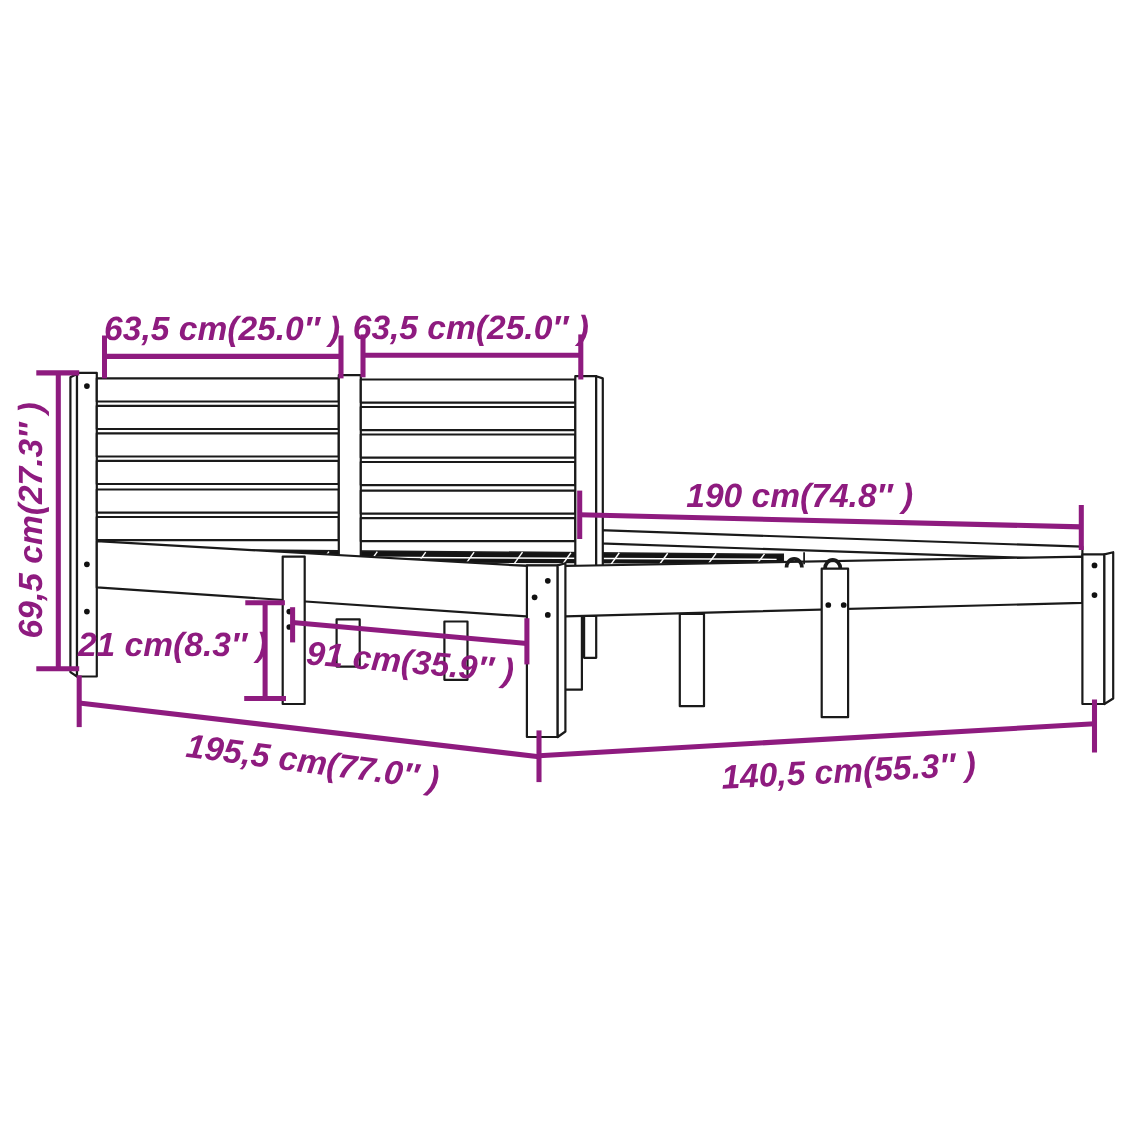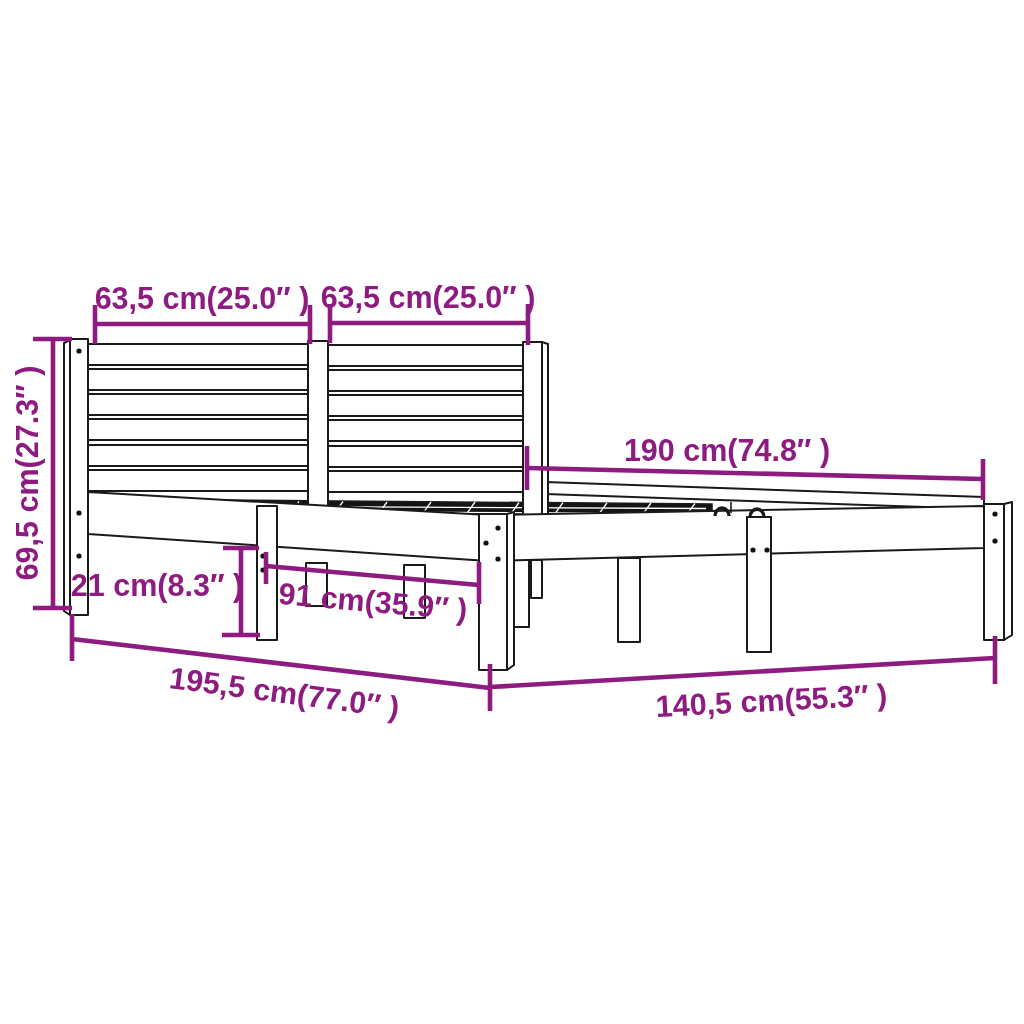--- a/index.html
+++ b/index.html
@@ -1,16 +1,16 @@
 <!DOCTYPE html>
 <html><head>
 <meta charset="utf-8">
 <style>
   html,body{margin:0;padding:0;background:#ffffff;}
-  #stage{position:relative;width:1024px;height:1024px;background:#ffffff;overflow:hidden;}
+  #stage{position:relative;width:1024px;height:1024px;background:#ffffff;overflow:hidden;font-style:italic;}
   svg{display:block;}
   .art{fill:#ffffff;stroke:#1a1a1a;stroke-width:2;stroke-linejoin:round;}
   .art-thin{fill:none;stroke:#1a1a1a;stroke-width:1.6;}
   .dark{fill:#141414;stroke:#1a1a1a;stroke-width:1.5;}
   .hatch{stroke:#ffffff;stroke-width:1.3;fill:none;}
   .screw{fill:#111111;stroke:none;}
   .dim{stroke:#8e1b7f;stroke-width:4.6;fill:none;stroke-linecap:butt;}
   .dim-label{
     font-family:"Liberation Sans","DejaVu Sans",sans-serif;
     font-weight:bold;

